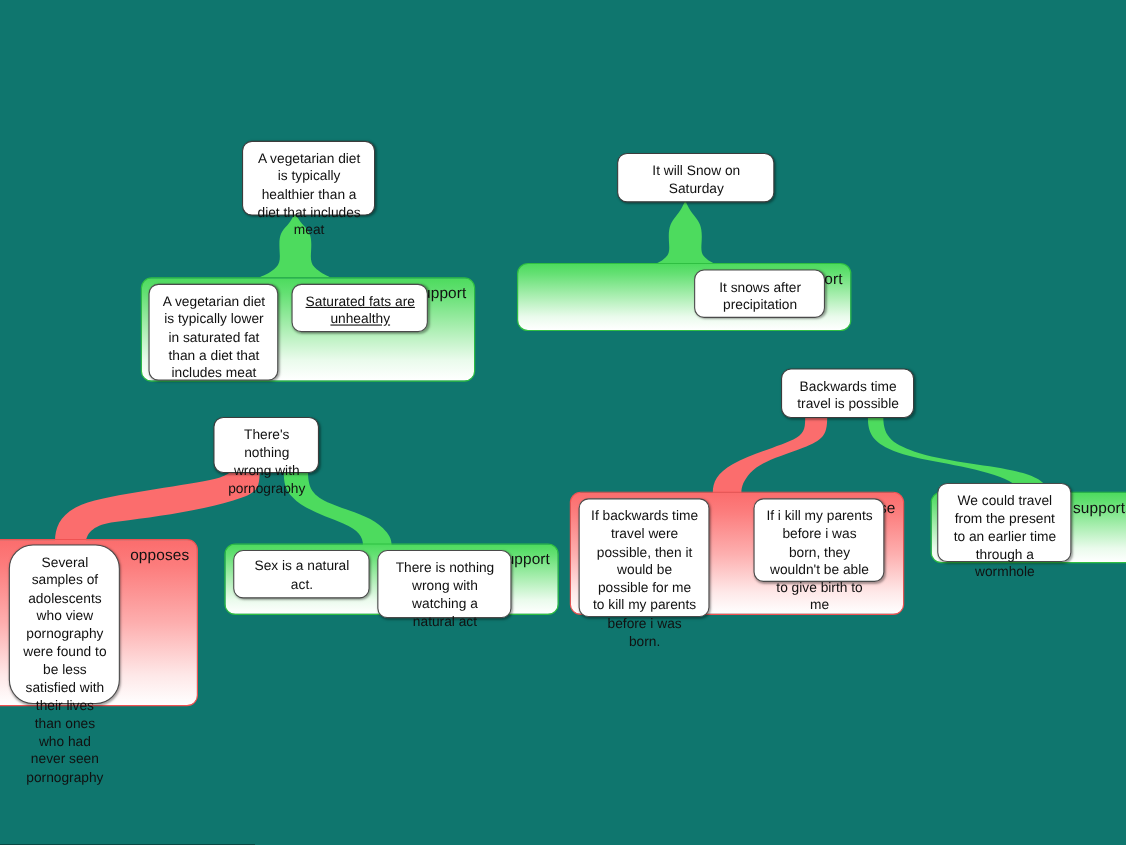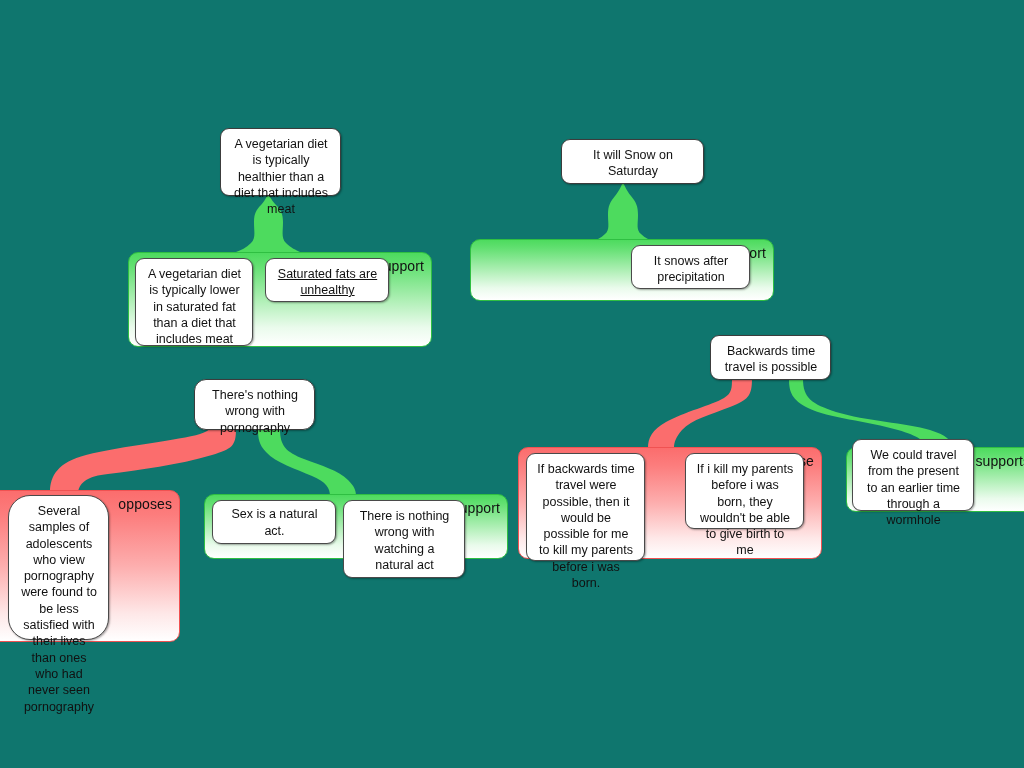--- a/index.html
+++ b/index.html
@@ -149,32 +149,32 @@
   <div class="card" style="left:135px; top:258px; width:118px; height:88px;">A vegetarian diet is typically lower in saturated fat than a diet that includes meat</div>
   <div class="card" style="left:265px; top:258px; width:124px; height:44px;text-decoration:underline;">Saturated fats are unhealthy</div>
 
   <div class="card root" style="left:561px; top:139px; width:143px; height:45px;">It will Snow on Saturday</div>
 
   <div class="group support" style="left:470px; top:239px; width:304px; height:62px;">
     <span class="group-label">support</span>
   </div>
   <div class="card" style="left:609px; top:245px; width:119px; height:44px;margin-left:22px;">It snows after precipitation</div>
 
-  <div class="card root" style="left:194px; top:379px; width:121px; height:51px;border-radius:12px;">There's nothing wrong with pornography</div>
+  <div class="card root" style="left:194px; top:379px; width:96px; height:51px;">There's nothing wrong with pornography</div>
 
   <div class="group oppose" style="left:-40px; top:490px; width:220px; height:152px;">
     <span class="group-label">opposes</span>
   </div>
   <div class="card" style="left:8px; top:495px; width:101px; height:145px;border-radius:22px;">Several samples of adolescents who view pornography were found to be less satisfied with their lives than ones who had never seen pornography</div>
 
   <div class="group support" style="left:204px; top:494px; width:304px; height:65px;">
     <span class="group-label">support</span>
   </div>
   <div class="card" style="left:212px; top:500px; width:124px; height:44px; display:flex; align-items:center;">Sex is a natural act.</div>
-  <div class="card" style="left:343px; top:500px; width:122px; height:78px;">There is nothing wrong with watching a natural act</div>
+  <div class="card" style="left:343px; top:500px; width:122px; height:62px;">There is nothing wrong with watching a natural act</div>
 
   <div class="card root" style="left:710px; top:335px; width:121px; height:45px;">Backwards time travel is possible</div>
 
   <div class="group oppose" style="left:518px; top:447px; width:304px; height:112px;">
     <span class="group-label">oppose</span>
   </div>
   <div class="card" style="left:526px; top:453px; width:119px; height:108px;">If backwards time travel were possible, then it would be possible for me to kill my parents before i was born.</div>
   <div class="card" style="left:657px; top:453px; width:119px; height:76px;margin-left:28px;">If i kill my parents before i was born, they wouldn't be able to give birth to me</div>
 
   <div class="group support" style="left:846px; top:447px; width:192px; height:65px;">

